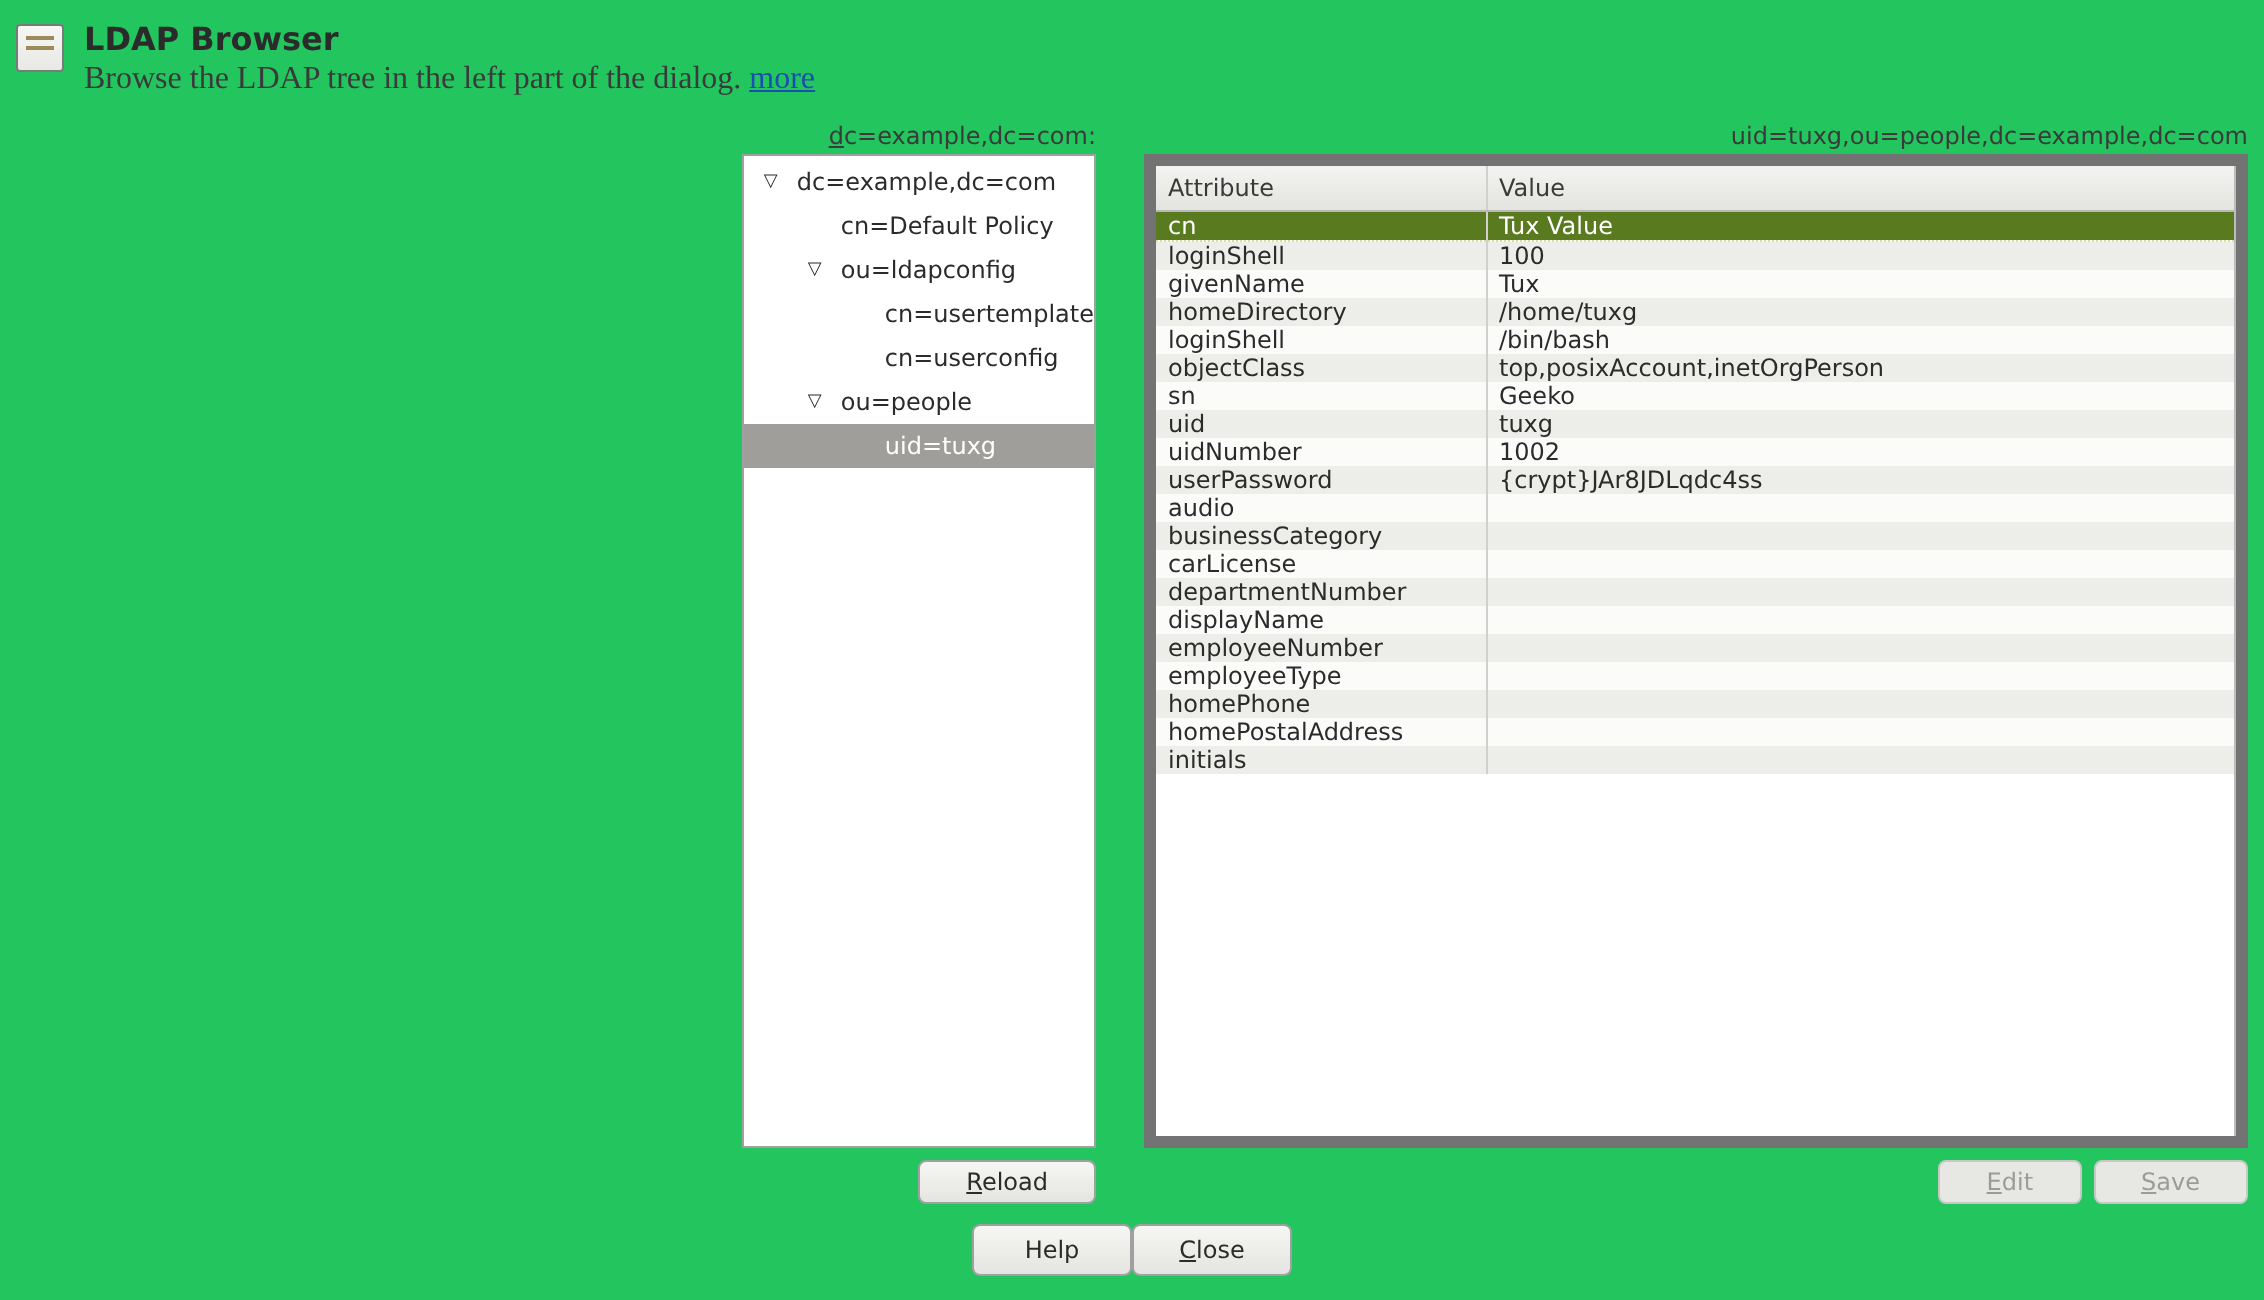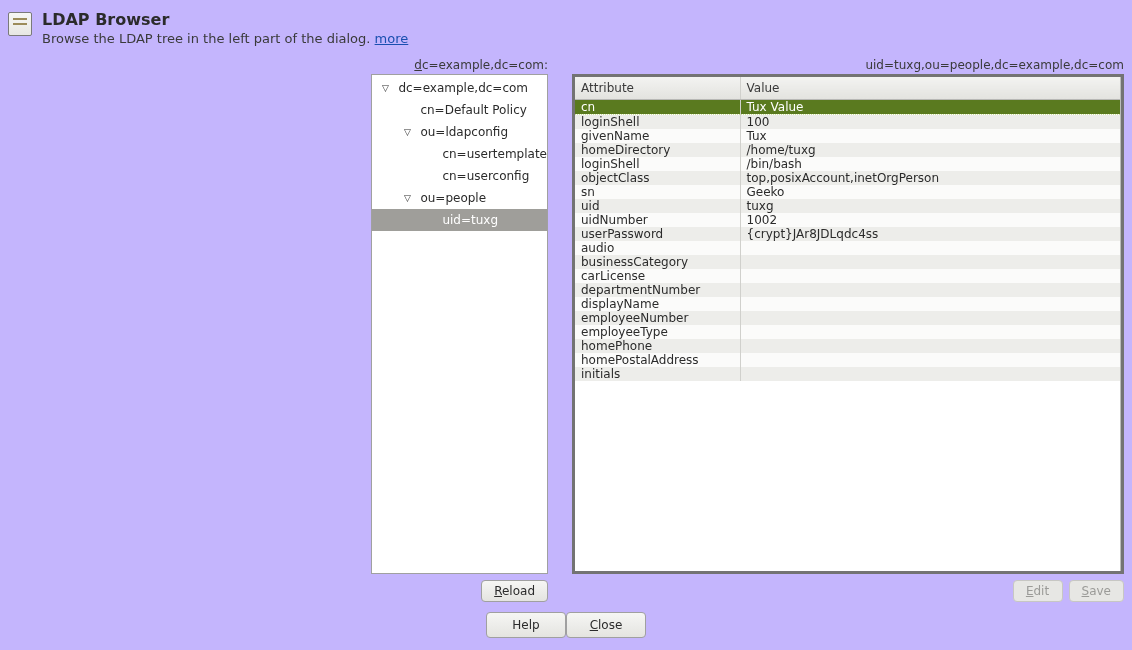--- a/index.html
+++ b/index.html
@@ -9,21 +9,21 @@
     height: 650px;
     font-family: "DejaVu Sans", "Liberation Sans", Arial, sans-serif;
     font-size: 12px;
     color: #2b2b2b;
     background: #dddddb;
     overflow: hidden;
   }
   .window {
     width: 1132px;
     height: 650px;
-    background: #c4b5fd;
+    background: #22c55e;
     display: flex;
     flex-direction: column;
     box-sizing: border-box;
     padding: 6px 6px 8px 6px;
   }
   
   .header {
     display: flex;
     align-items: flex-start;
     padding: 4px 2px 8px 2px;
@@ -50,22 +50,23 @@
   .header-icon::before { top: 5px; }
   .header-icon::after  { top: 10px; }
   .header-text { display: flex; flex-direction: column; }
   .header-title {
     font-size: 16px;
     font-weight: bold;
     color: #2b2b2b;
     margin-bottom: 2px;
   }
   .header-subtitle {
-    font-size: 13px;
+    font-size: 16px;
     color: #3a3a3a;
+    font-family: Liberation Serif, serif;
   }
   .header-subtitle a {
     color: #1a4fb0;
     text-decoration: underline;
     cursor: pointer;
   }
   
   .main {
     flex: 1 1 auto;
     display: flex;
@@ -117,21 +118,21 @@
     color: #2b2b2b;
     cursor: pointer;
     user-select: none;
   }
   .tw.empty { visibility: hidden; }
   .tree-row .indent { display:inline-block; width:22px; }
   
   .table-wrap {
     flex: 1 1 auto;
     display: flex;
-    border: 3px solid #737373;
+    border: 6px solid #737373;
     background: #fff;
     min-height: 0;
   }
   .table-scroll {
     flex: 1 1 auto;
     overflow-y: hidden;
     overflow-x: hidden;
     min-height: 0;
   }
   .attr-table {
@@ -196,21 +197,21 @@
   }
   .pane-footer.right { justify-content: flex-end; }
   .pane-footer.split { justify-content: space-between; }
   button.btn {
     font-family: inherit;
     font-size: 12px;
     color: #2b2b2b;
     background: linear-gradient(#f6f6f4, #e4e4e0);
     border: 1px solid #a0a0a0;
     border-radius: 4px;
-    padding: 3px 12px;
+    padding: 3px 23px;
     min-width: 50px;
     cursor: pointer;
   }
   button.btn .uline { text-decoration: underline; }
   button.btn:disabled {
     color: #9b9b98;
     background: #e7e7e4;
     border-color: #c7c7c3;
     cursor: default;
   }

